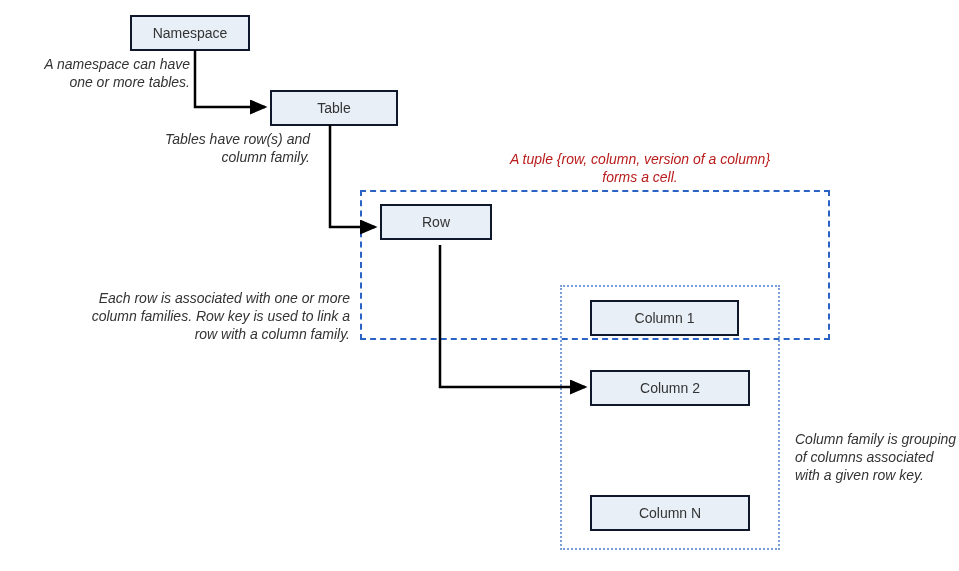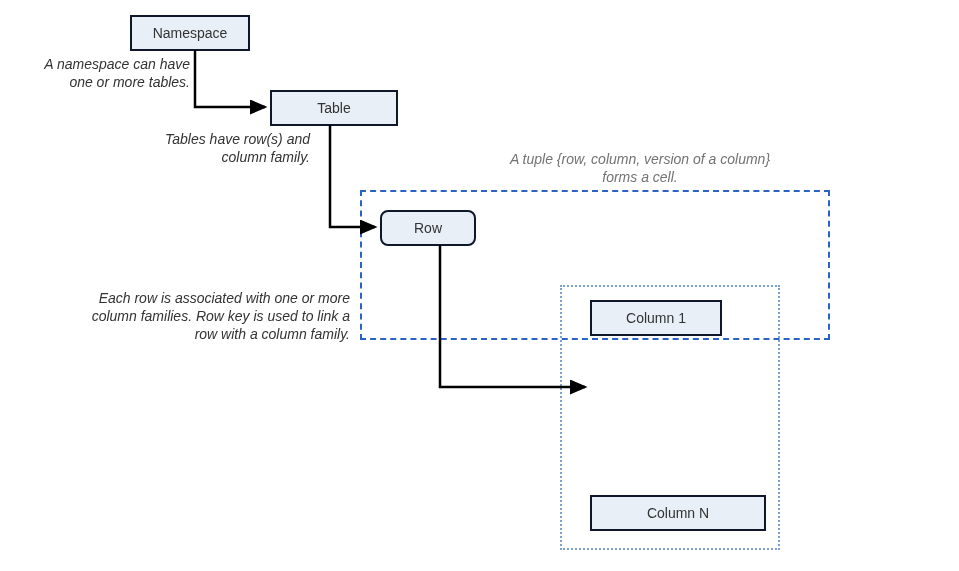--- a/index.html
+++ b/index.html
@@ -26,21 +26,21 @@
     box-sizing: border-box;
   }
   .annotation {
     position: absolute;
     font-style: italic;
     color: #333;
     text-align: right;
     line-height: 1.3;
   }
   .annotation-blue {
-    color: #737373;
+    color: #b91c1c;
     text-align: center;
   }
   .annotation-left {
     text-align: left;
   }
   .tuple-box {
     position: absolute;
     border: 2px dashed #2a63c4;
     box-sizing: border-box;
   }
@@ -68,49 +68,55 @@
   <div class="family-box" style="left:560px; top:285px; width:220px; height:265px;"></div>
 
   <div class="node" style="left:130px; top:15px; width:120px;">
     <span>Namespace</span>
   </div>
 
   <div class="node" style="left:270px; top:90px; width:128px;">
     <span>Table</span>
   </div>
 
-  <div class="node" style="left:380px; top:210px; width:96px;border-radius:8px;">
+  <div class="node" style="left:380px; top:204px; width:112px;">
     <span>Row</span>
   </div>
 
-  <div class="node" style="left:590px; top:300px; width:132px;">
+  <div class="node" style="left:590px; top:300px; width:149px;">
     <span>Column 1</span>
   </div>
 
+  <div class="node" style="left:590px; top:370px; width:160px;">
+    <span>Column 2</span>
+  </div>
 
-  <div class="node" style="left:590px; top:495px; width:176px;">
+  <div class="node" style="left:590px; top:495px; width:160px;">
     <span>Column N</span>
   </div>
 
   <div class="annotation" style="left:20px; top:55px; width:170px;">
     <span>A namespace can have one or more tables.</span>
   </div>
 
   <div class="annotation" style="left:140px; top:118px; width:170px;margin-top:12px;">
     <span>Tables have row(s) and column family.</span>
   </div>
 
   <div class="annotation" style="left:80px; top:289px; width:270px;">
     <span>Each row is associated with one or more column families. Row key is used to link a row with a column family.</span>
   </div>
 
   <div class="annotation annotation-blue" style="left:500px; top:150px; width:280px;">
     <span>A tuple {row, column, version of a column} forms a cell.</span>
   </div>
 
+  <div class="annotation annotation-left" style="left:795px; top:430px; width:165px;">
+    <span>Column family is grouping of columns associated with a given row key.</span>
+  </div>
 
   <svg class="arrows">
     <defs>
       <marker id="arrowhead" markerWidth="8" markerHeight="8" refX="6" refY="3" orient="auto">
         <path d="M0,0 L7,3 L0,6 Z" fill="#000"></path>
       </marker>
     </defs>
 
     <path d="M 195 50 L 195 107 L 265 107" stroke="#000" stroke-width="2.5" fill="none" marker-end="url(#arrowhead)"></path>
 

